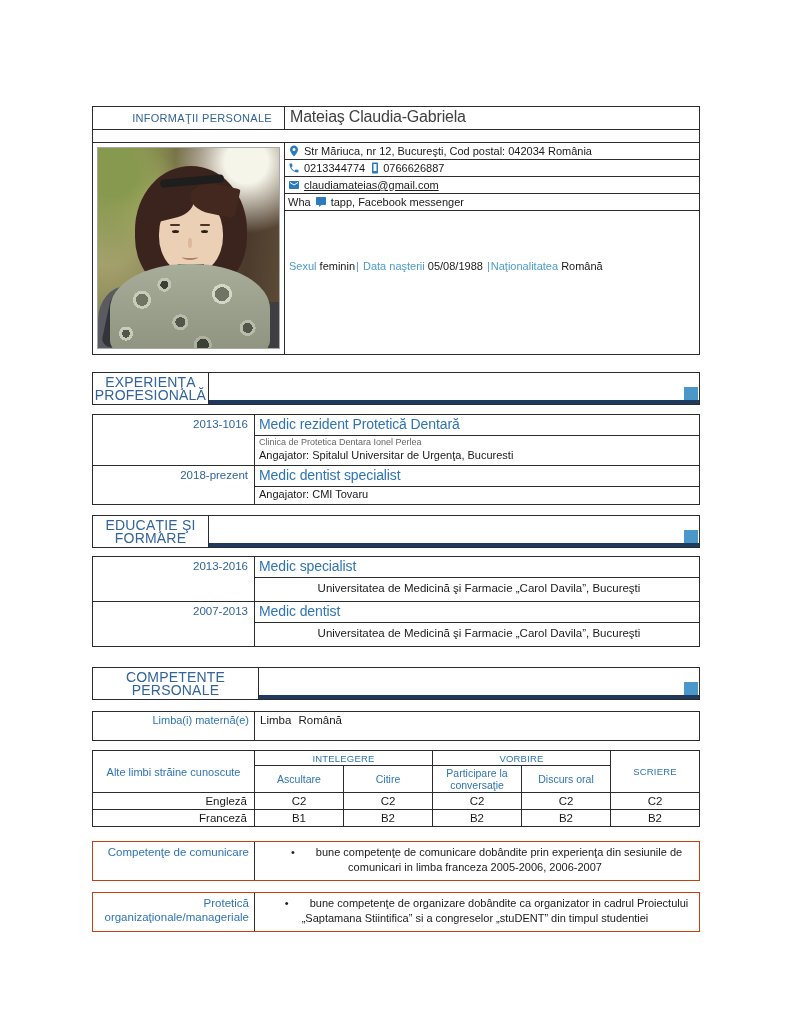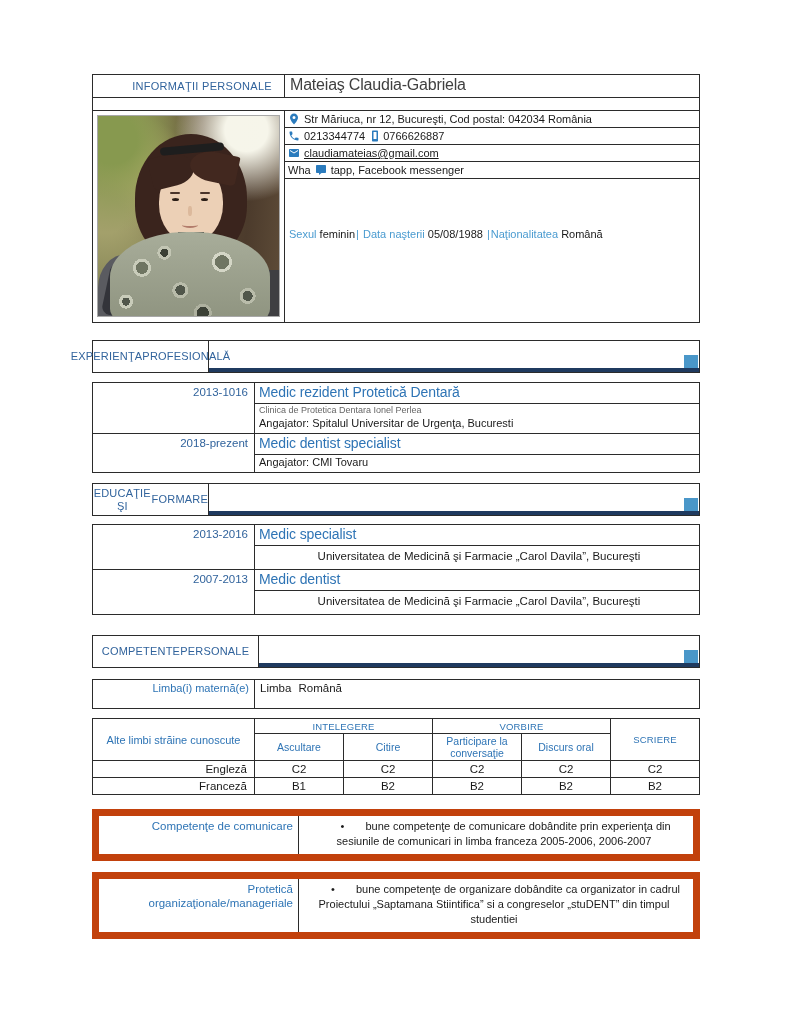--- a/index.html
+++ b/index.html
@@ -6,21 +6,21 @@
   html,body { background:#e9e9e9; }
   .page {
     position: relative;
     width: 791px; height: 1024px;
     background: #ffffff;
     font-family: "Liberation Sans", "DejaVu Sans", sans-serif;
     color: #1a1a1a;
     margin: 0 auto;
     overflow: hidden;
   }
-  .content { position: absolute; left: 92px; top: 74px; width: 608px; }
+  .content { position: absolute; left: 92px; top: 106px; width: 608px; }
 
   
   .topbox { border: 1px solid #2b2b2b; }
   .row-name { display: flex; height: 23px; border-bottom: 1px solid #2b2b2b; }
   .cell-l { width: 192px; border-right: 1px solid #2b2b2b; }
   .pi-label { font-size: 11px; color: #31639c; text-align: right; padding: 5px 12px 0 0; letter-spacing: .3px; }
   .name-value { flex: 1; font-size: 16px; color: #404040; padding: 1px 0 0 5px; letter-spacing: -0.2px; }
   .row-empty { height: 13px; border-bottom: 1px solid #2b2b2b; }
   .row-main { display: flex; height: 211px; }
   .photo-cell { width: 192px; border-right: 1px solid #2b2b2b; padding: 4px 4px; }
@@ -68,21 +68,21 @@
       radial-gradient(circle at 70% 32%, #6f7562 0 7px, #d4d6c6 7px 10px, rgba(0,0,0,0) 10px),
       radial-gradient(circle at 86% 68%, #50564a 0 5px, #b9bcaa 5px 8px, rgba(0,0,0,0) 8px),
       radial-gradient(circle at 10% 74%, #50564a 0 4px, #c9ccba 4px 7px, rgba(0,0,0,0) 7px),
       radial-gradient(circle at 58% 86%, #3c4136 0 6px, #aeb19f 6px 9px, rgba(0,0,0,0) 9px),
       radial-gradient(circle at 34% 22%, #3c4136 0 4px, #c3c6b4 4px 7px, rgba(0,0,0,0) 7px),
       linear-gradient(180deg, #a8ad9a 0%, #8d927e 100%);
   }
 
   
   .bar { display: flex; height: 33px; border: 1px solid #2b2b2b; margin-top: 17px; }
-  .bar-label { width: 116px; border-right: 1px solid #2b2b2b; display: flex; flex-direction: row; justify-content: center; align-items: center; font-size: 11px; line-height: 13px; color: #31639c; letter-spacing: .2px; text-align: center; }
+  .bar-label { width: 116px; border-right: 1px solid #2b2b2b; display: flex; flex-direction: column; justify-content: center; align-items: center; font-size: 14px; line-height: 13px; color: #31639c; letter-spacing: .2px; text-align: center; }
   .bar.wide .bar-label { width: 166px; }
   .bar-rest { flex: 1; position: relative; border-bottom: 4px solid #1f3a5f; }
   .bar-square { position: absolute; right: 1px; bottom: 0; width: 14px; height: 13px; background: #4a97c9; }
 
   
   .entries { border: 1px solid #2b2b2b; margin-top: 9px; }
   .entries.edu { margin-top: 8px; }
   .entry { display: flex; }
   .entry + .entry { border-top: 1px solid #2b2b2b; }
   .cell-date { width: 162px; border-right: 1px solid #2b2b2b; text-align: right; padding: 3px 6px 0 0; font-size: 11.5px; color: #31639c; }
@@ -99,21 +99,21 @@
 
   .lang-table { width: 100%; border-collapse: collapse; table-layout: fixed; margin-top: 9px; }
   .lang-table td { border: 1px solid #2b2b2b; text-align: center; vertical-align: middle; overflow: hidden; }
   .lt-side { font-size: 11px; color: #2e74b5; }
   .lt-group { font-size: 9.5px; color: #2e74b5; height: 15px; letter-spacing: .2px; }
   .lt-sub { font-size: 10.5px; color: #2e74b5; height: 27px; line-height: 12px; }
   .lt-lang { text-align: right !important; padding-right: 7px; font-size: 11.5px; height: 17px; }
   .lt-val { font-size: 11.5px; height: 17px; }
 
   
-  .skill-box { display: flex; border: 7px solid #c2410c; margin-top: 14px; padding-left: 38px; }
+  .skill-box { display: flex; border: 1px solid #c2410c; margin-top: 14px; }
   .skill-box.org { margin-top: 11px; }
   .skill-label { width: 162px; border-right: 1px solid #2b2b2b; text-align: right; padding: 3px 5px 4px 0; font-size: 11.5px; color: #2e74b5; line-height: 14px; }
   .skill-body { flex: 1; font-size: 11px; line-height: 15px; padding: 3px 10px 5px 6px; text-align: center; }
   .bullet { display: inline-block; width: 48px; padding-left: 2px; }
 </style>
 </head>
 <body>
 
 <div class="page">
   <div class="content">

